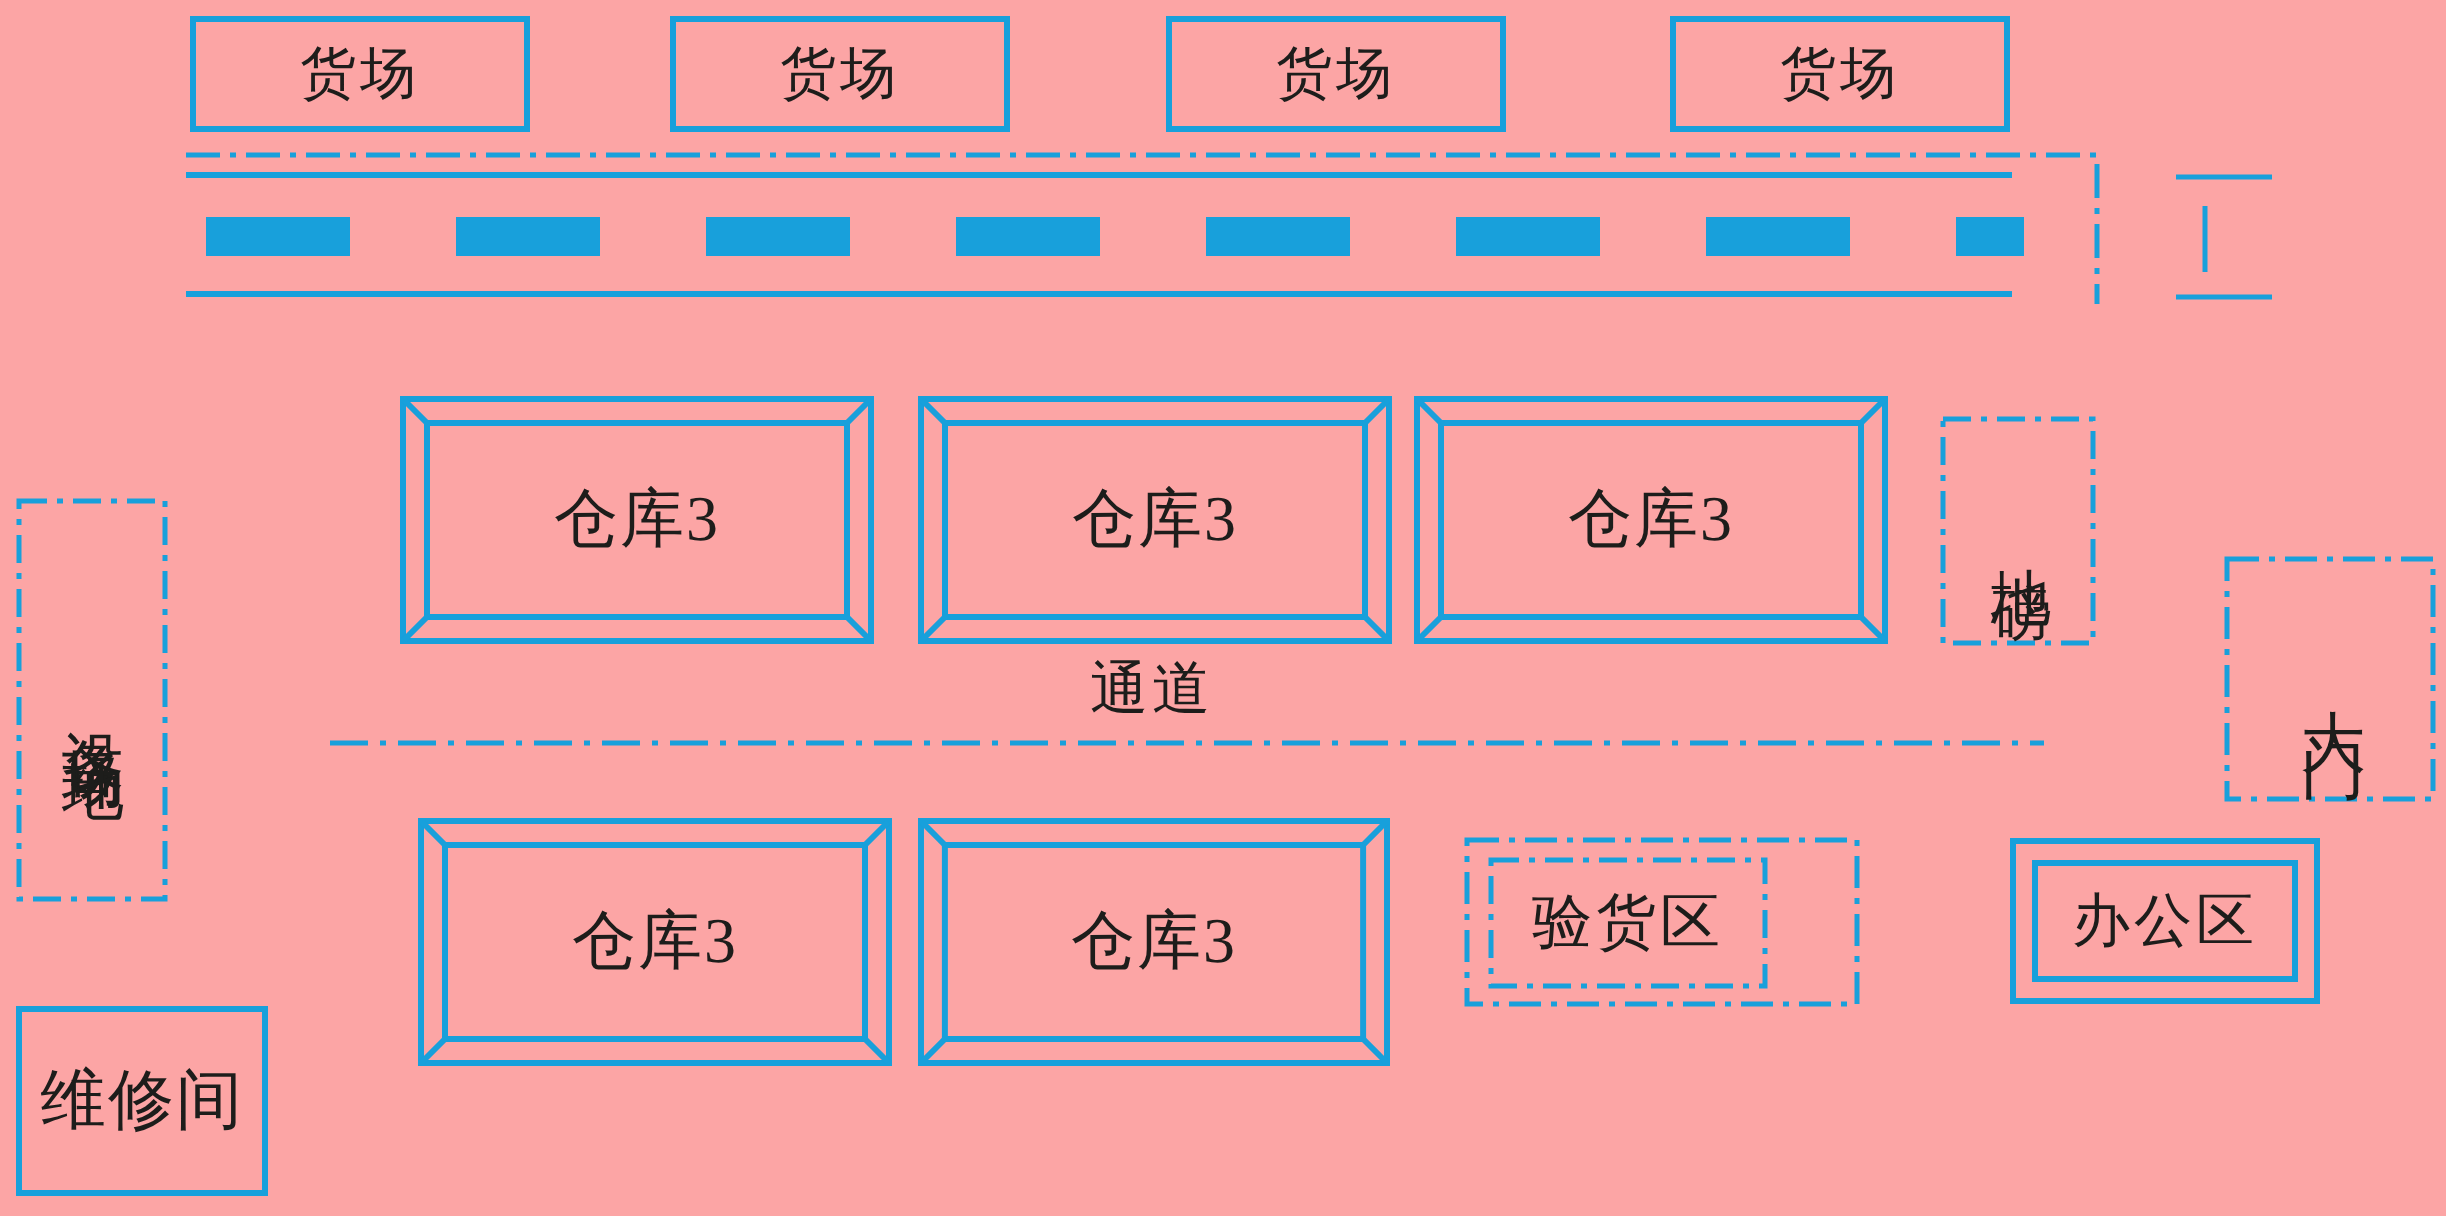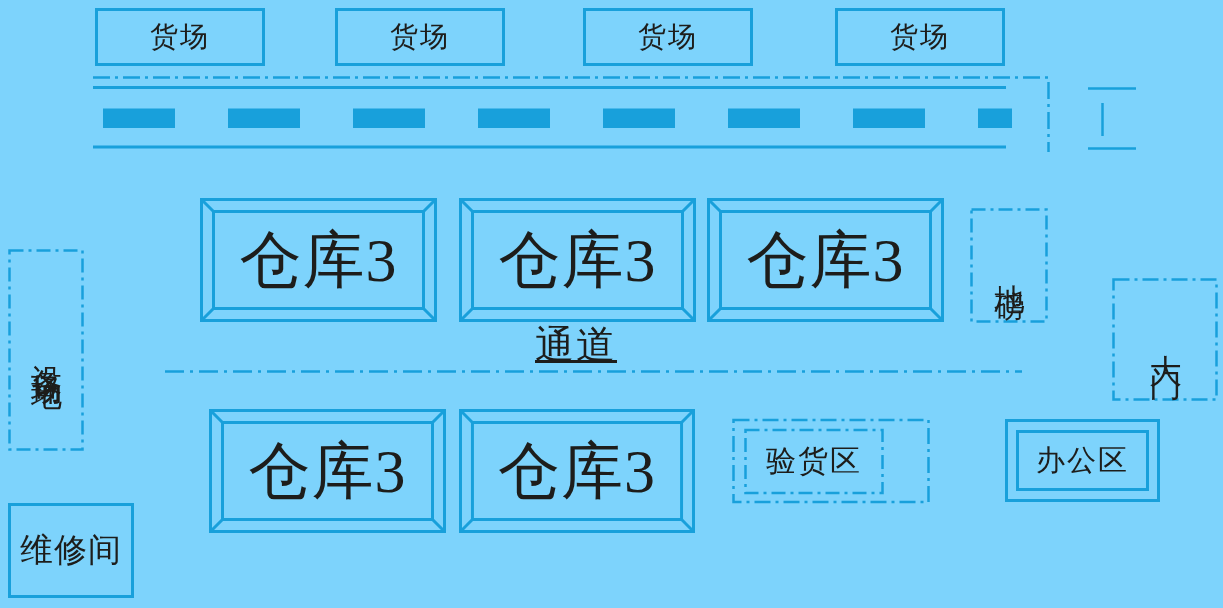--- a/index.html
+++ b/index.html
@@ -1,41 +1,41 @@
 <!DOCTYPE html>
 <html style="--blue: #18A0DB; --ink: #1D1D1B;"><head>
 <meta charset="utf-8">
 <style>
   html,body{margin:0;padding:0;background:#fff;}
   .canvas{
-    position:relative;width:1223px;height:608px;background:#7dd3fc;overflow:hidden;
+    position:relative;width:1223px;height:608px;background:#fca5a5;overflow:hidden;
     font-family:"Liberation Serif","DejaVu Serif",serif;color:var(--ink,#1d1d1b);
   }
   .canvas svg.layer{position:absolute;left:0;top:0;}
   .abs{position:absolute;box-sizing:border-box;}
   .flexc{display:flex;align-items:center;justify-content:center;}
 
   
   .yard-box{border:3px solid var(--blue,#18A0DB);font-size:28px;letter-spacing:2px;}
   .repair-box{border:3px solid var(--blue,#18A0DB);font-size:33px;letter-spacing:1px;}
 
   
   .wh{}
   .wh svg{position:absolute;left:0;top:0;width:100%;height:100%;}
   .wh .lbl{position:absolute;inset:0;display:flex;align-items:center;justify-content:center;
-           font-size:62px;letter-spacing:1px;}
+           font-size:32px;letter-spacing:1px;}
 
   
   .vtext{writing-mode:vertical-rl;text-orientation:upright;display:flex;
          align-items:center;justify-content:center;}
   .weigh-lbl{font-size:30px;letter-spacing:6px;}
   .gate-lbl{font-size:33px;letter-spacing:12px;}
   .equip-lbl{font-size:31px;letter-spacing:5px;}
 
-  .aisle-lbl{font-size:39px;letter-spacing:2px;text-decoration:underline;}
+  .aisle-lbl{font-size:29px;letter-spacing:2px;}
   .inspect-lbl{font-size:30px;letter-spacing:2px;}
 
   .office-outer{border:3px solid var(--blue,#18A0DB);}
   .office-inner{position:absolute;inset:8px;border:3px solid var(--blue,#18A0DB);
                 display:flex;align-items:center;justify-content:center;font-size:29px;letter-spacing:2px;}
 
   .stroke{stroke:var(--blue,#18A0DB);fill:none;}
   .fillblue{fill:var(--blue,#18A0DB);stroke:none;}
 </style>
 </head>

